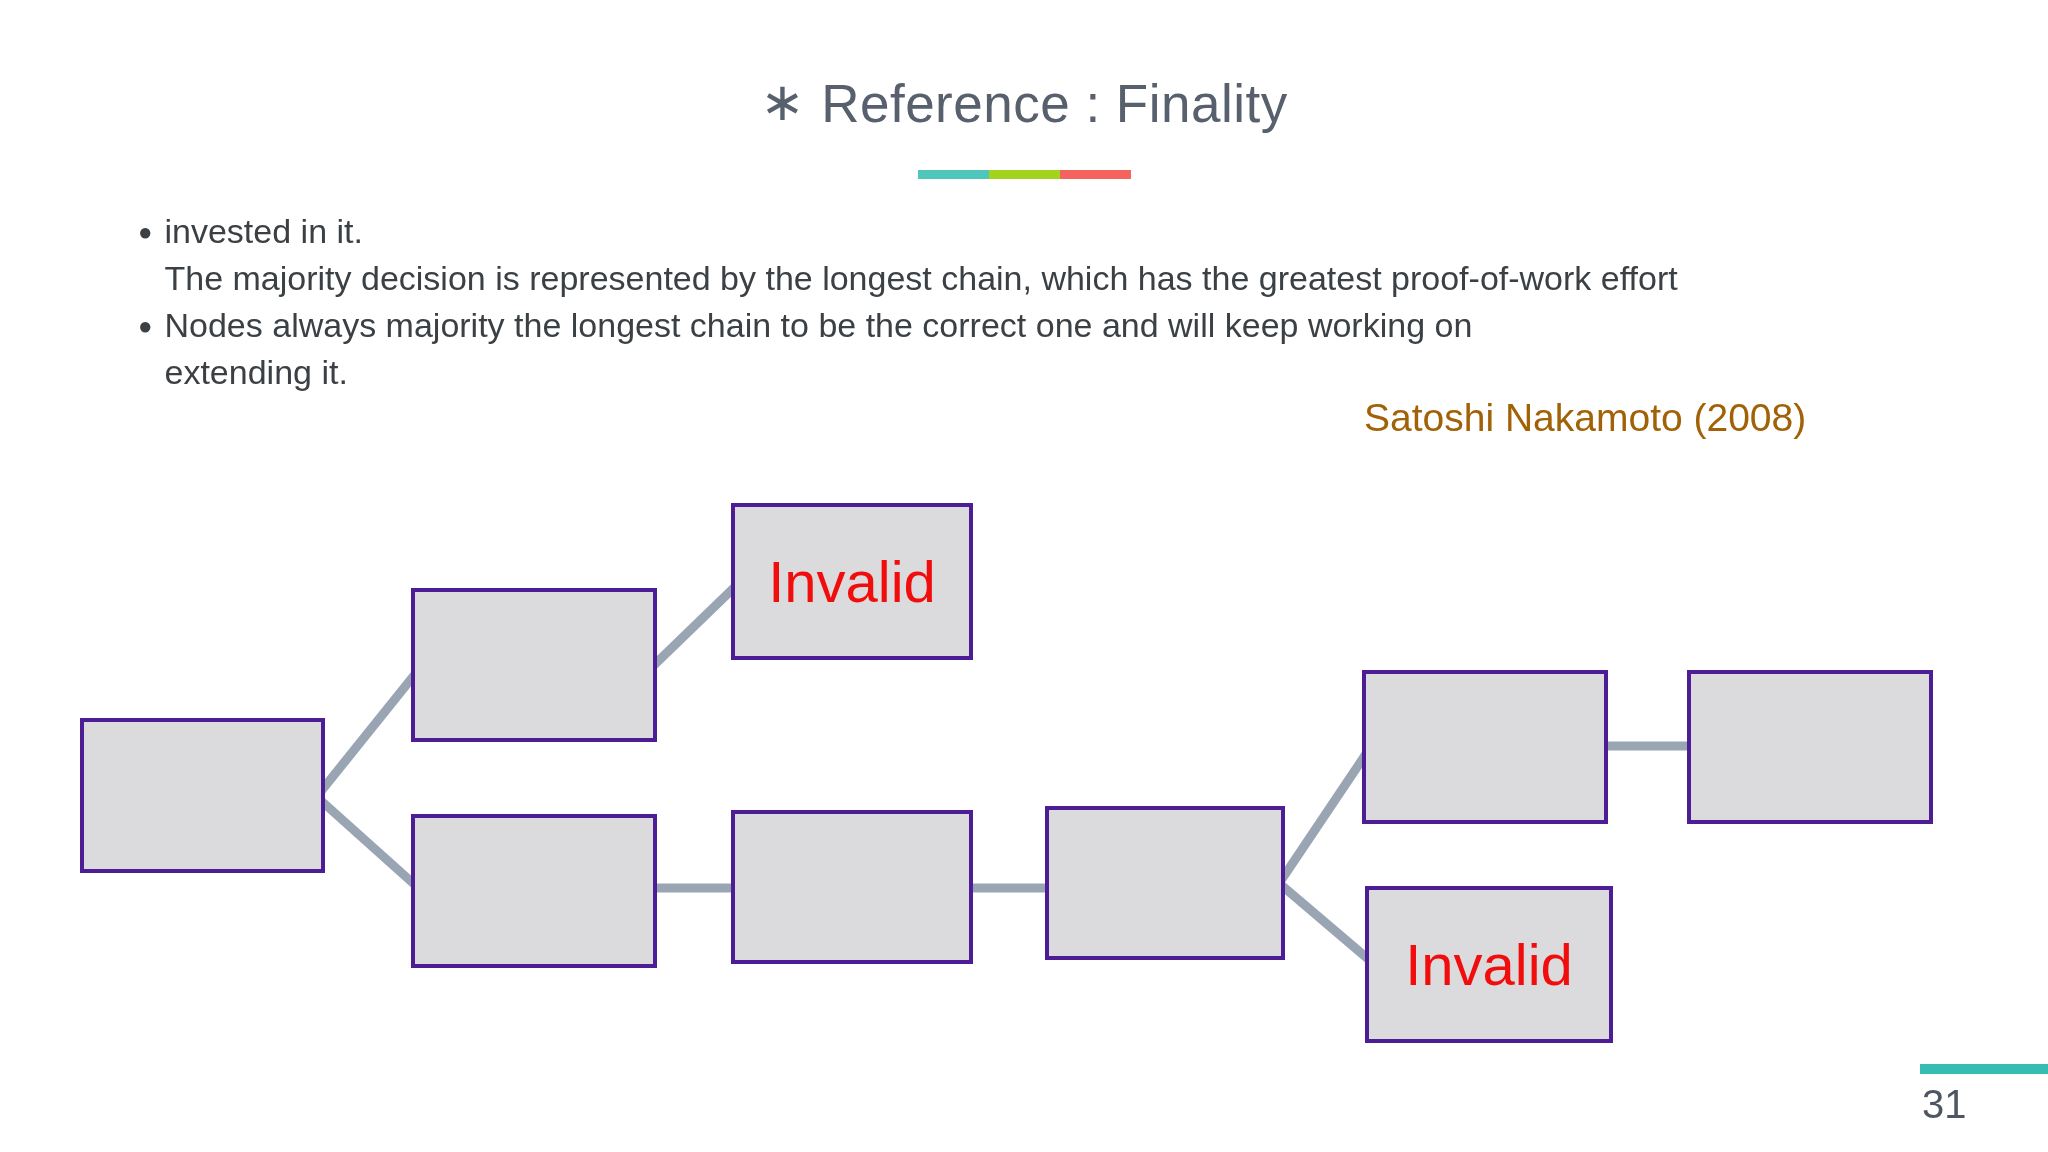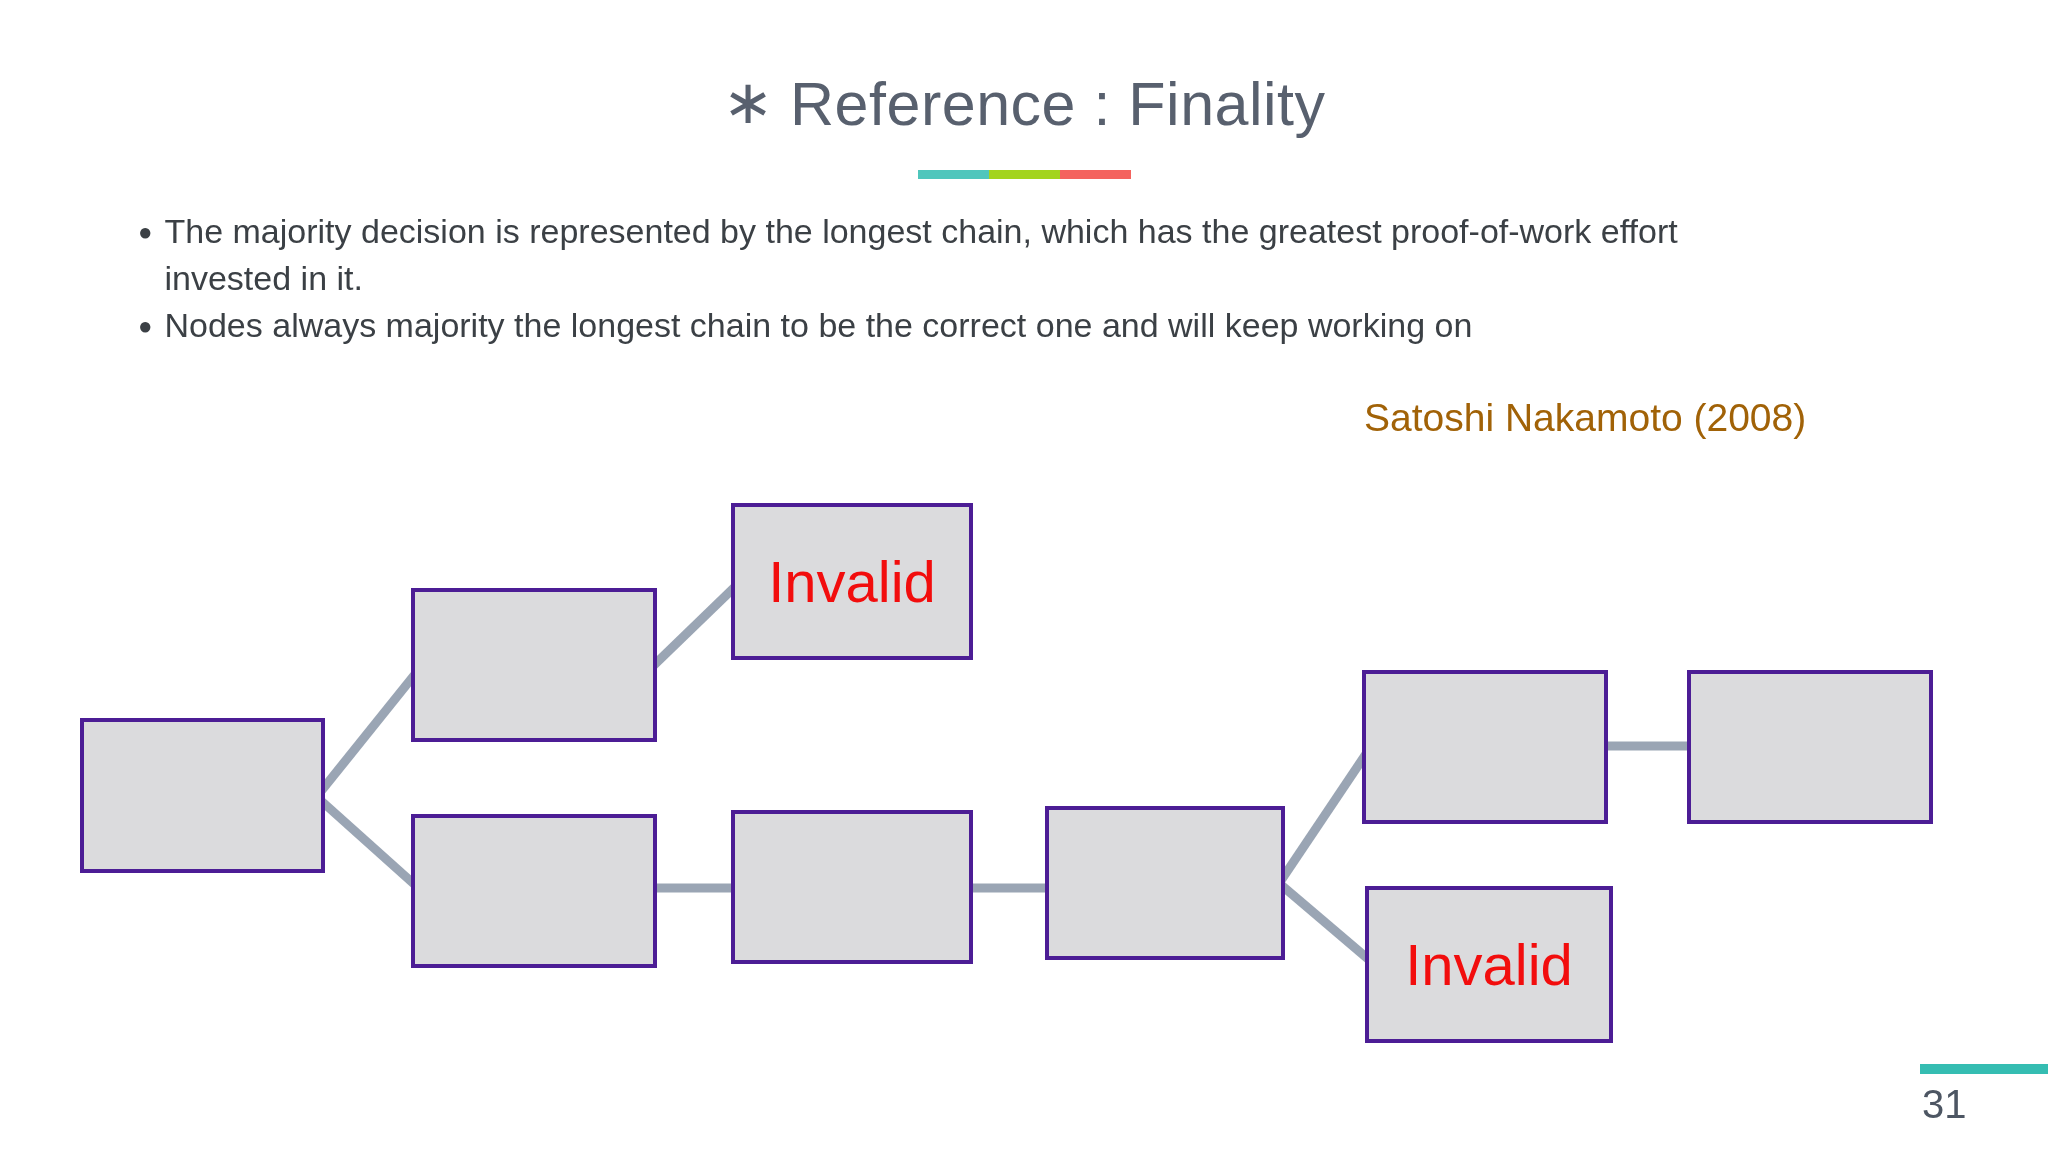--- a/index.html
+++ b/index.html
@@ -16,21 +16,21 @@
     font-family: "Liberation Sans", sans-serif;
   }
 
   
   .title {
     position: absolute;
     left: 0;
     top: 58px;
     width: 2048px;
     text-align: center;
-    font-size: 61px;
+    font-size: 53px;
     line-height: 92px;
     color: #58606E;
     letter-spacing: 0.5px;
     white-space: nowrap;
   }
   .title .asterisk {
     display: inline-block;
     margin-right: 16px;
     transform: translateY(-2px);
   }
@@ -150,28 +150,29 @@
   <div class="title-underline">
     <div class="seg seg-teal"></div>
     <div class="seg seg-green"></div>
     <div class="seg seg-red"></div>
   </div>
 
   <div class="bullets">
     <div class="bullet-item">
       <span class="bullet-dot">●</span>
       <span class="bullet-lines">
+        <span class="line">invested in it.</span>
         <span class="line">The majority decision is represented by the longest chain, which has the greatest proof-of-work effort</span>
-        <span class="line">invested in it.</span>
       </span>
     </div>
     <div class="bullet-item">
       <span class="bullet-dot">●</span>
       <span class="bullet-lines">
         <span class="line">Nodes always majority the longest chain to be the correct one and will keep working on</span>
+        <span class="line">extending it.</span>
       </span>
     </div>
   </div>
 
   <div class="attribution">Satoshi Nakamoto (2008)</div>
 
   <svg class="diagram-svg" viewBox="0 0 2048 1152" xmlns="http://www.w3.org/2000/svg">
     <line class="connector" x1="318" y1="795" x2="424" y2="663"></line>
     <line class="connector" x1="318" y1="798" x2="424" y2="893"></line>
     <line class="connector" x1="650" y1="669" x2="742" y2="580"></line>

